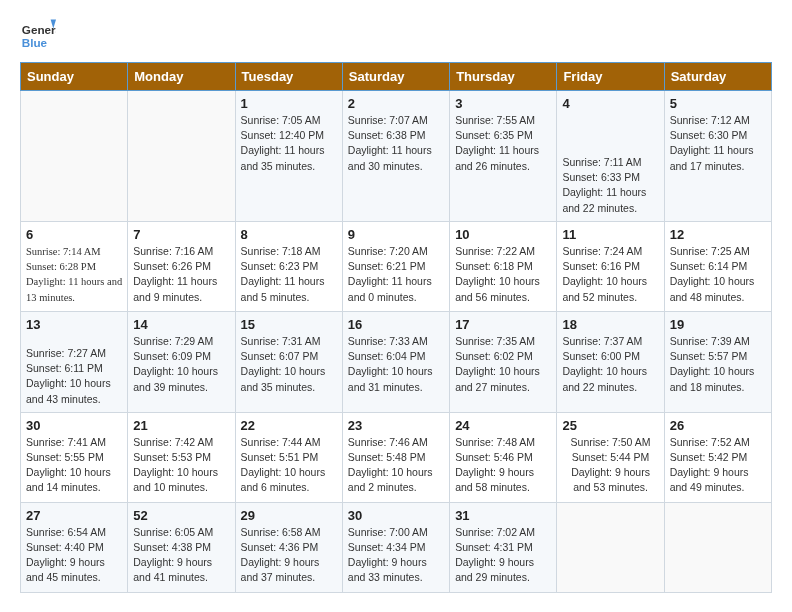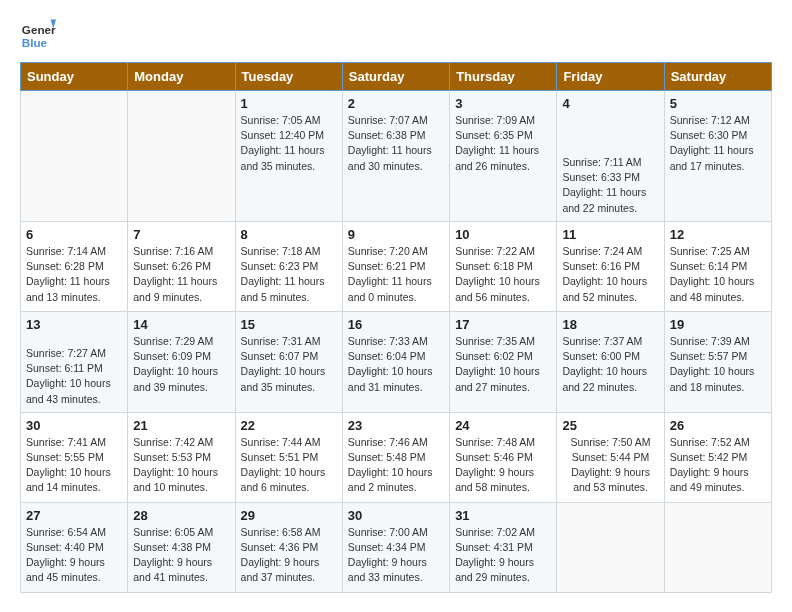--- a/index.html
+++ b/index.html
@@ -118,41 +118,41 @@
 Daylight: 11 hours and 35 minutes.</div>
         </td>
         <td>
           <span class="day-number">2</span>
           <div class="day-info" style="white-space: pre-line;">Sunrise: 7:07 AM
 Sunset: 6:38 PM
 Daylight: 11 hours and 30 minutes.</div>
         </td>
         <td>
           <span class="day-number">3</span>
-          <div class="day-info" style="white-space: pre-line;">Sunrise: 7:09 AM
+          <div class="day-info" style="white-space: pre-line;">Sunrise: 7:55 AM
 Sunset: 6:35 PM
 Daylight: 11 hours and 26 minutes.</div>
         </td>
         <td>
           <span class="day-number">4</span>
           <div class="day-info" style="white-space: pre-line; margin-top: 44px;">Sunrise: 7:11 AM
 Sunset: 6:33 PM
 Daylight: 11 hours and 22 minutes.</div>
         </td>
         <td>
           <span class="day-number">5</span>
           <div class="day-info" style="white-space: pre-line;">Sunrise: 7:12 AM
 Sunset: 6:30 PM
 Daylight: 11 hours and 17 minutes.</div>
         </td>
       </tr>
       <tr>
         <td>
           <span class="day-number">6</span>
-          <div class="day-info" style="white-space: pre-line;">Sunrise: 7:14 AM
+          <div class="day-info" style="white-space: pre-line; font-family: Liberation Serif, serif;">Sunrise: 7:14 AM
 Sunset: 6:28 PM
 Daylight: 11 hours and 13 minutes.</div>
         </td>
         <td>
           <span class="day-number">7</span>
           <div class="day-info" style="white-space: pre-line;">Sunrise: 7:16 AM
 Sunset: 6:26 PM
 Daylight: 11 hours and 9 minutes.</div>
         </td>
         <td>
@@ -275,21 +275,21 @@
         </td>
       </tr>
       <tr>
         <td>
           <span class="day-number">27</span>
           <div class="day-info" style="white-space: pre-line;">Sunrise: 6:54 AM
 Sunset: 4:40 PM
 Daylight: 9 hours and 45 minutes.</div>
         </td>
         <td>
-          <span class="day-number">28</span>
+          <span class="day-number">52</span>
           <div class="day-info" style="white-space: pre-line;">Sunrise: 6:05 AM
 Sunset: 4:38 PM
 Daylight: 9 hours and 41 minutes.</div>
         </td>
         <td>
           <span class="day-number">29</span>
           <div class="day-info" style="white-space: pre-line;">Sunrise: 6:58 AM
 Sunset: 4:36 PM
 Daylight: 9 hours and 37 minutes.</div>
         </td>

